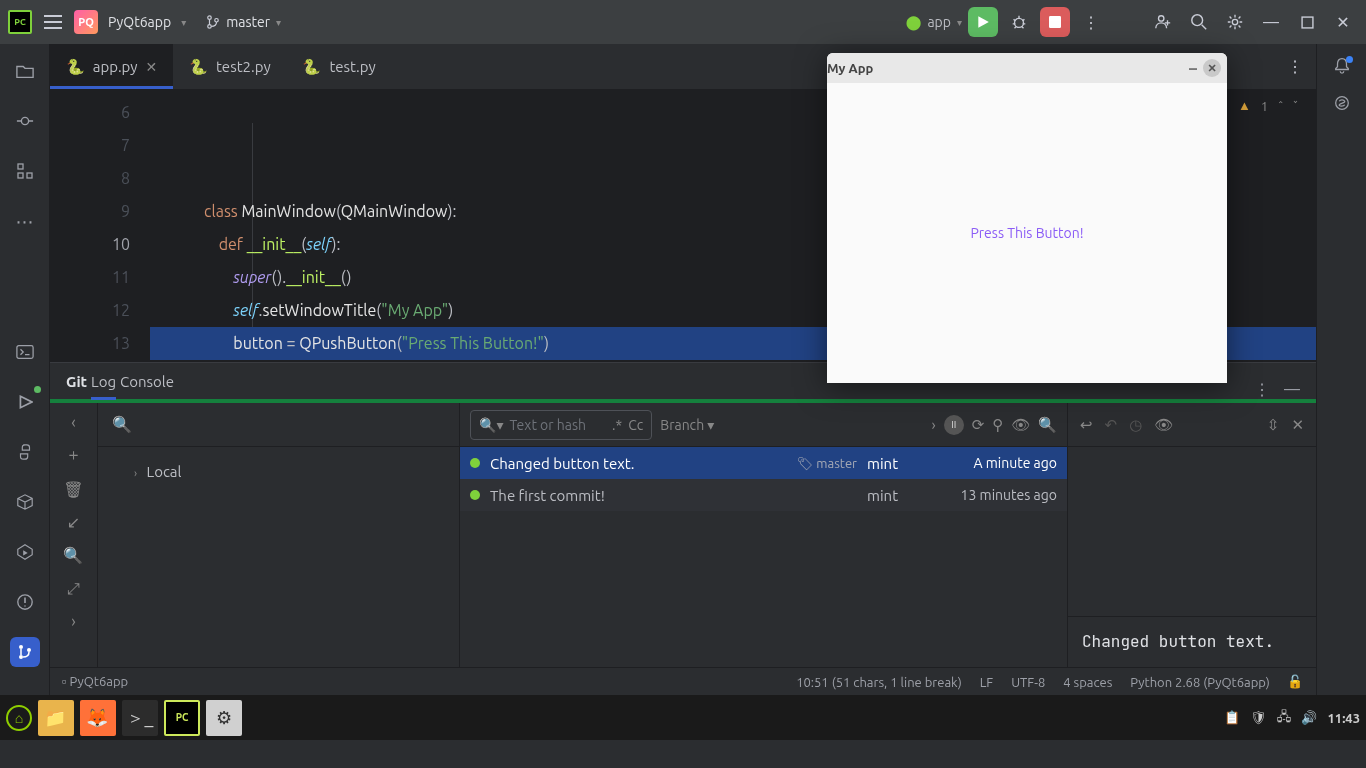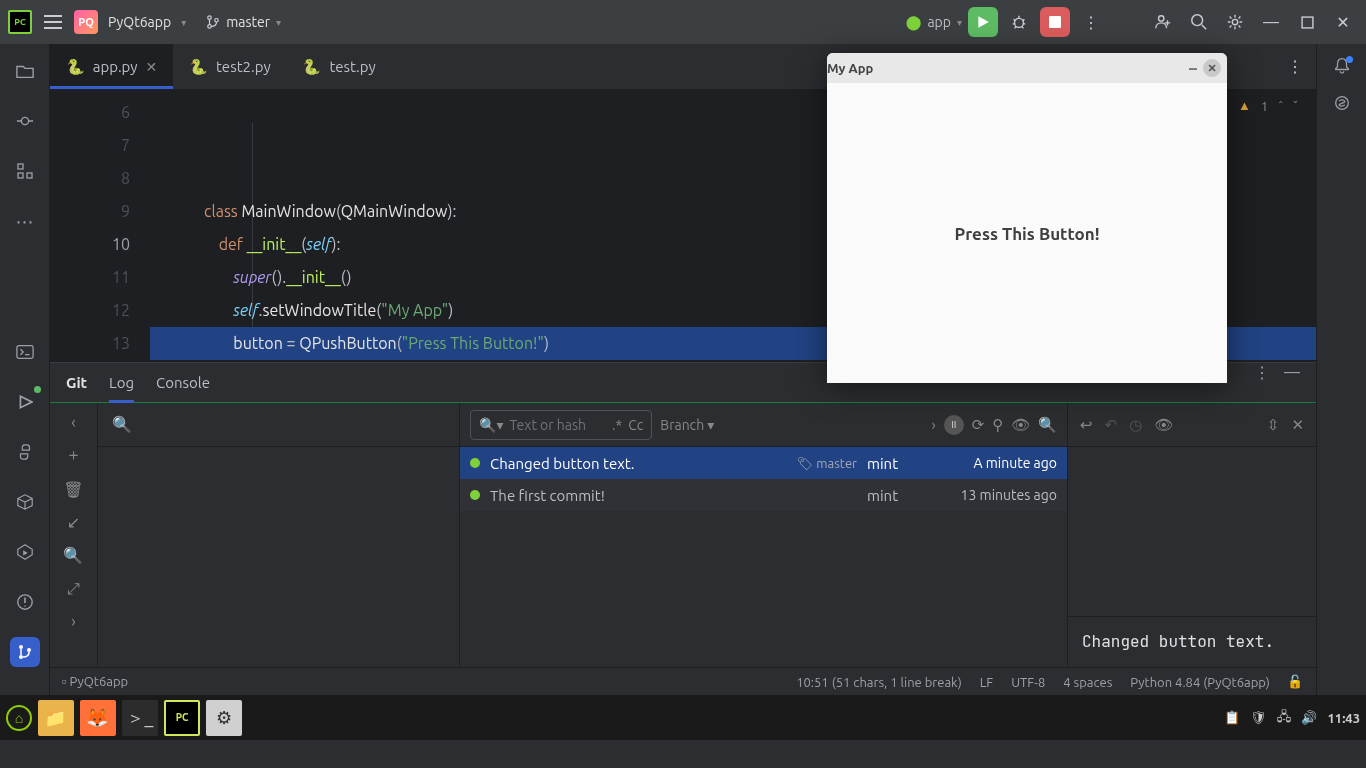--- a/index.html
+++ b/index.html
@@ -41,21 +41,21 @@
 .fn { color:#b09cf0; font-style:italic; }
 .mag { color:#bef264; }
 .sf { color:#7dd3fc;font-style:italic; }
 .str { color:#6aab73; }
 .cls { color:#e5e5e5; }
 .op { color:#bcbec4; }
 .insp-bar { position:absolute; top:8px; right:18px; display:flex; align-items:center; gap:10px; font-size:13px; color:#888; }
 .warn-ico { color:#d9a23b; }
 
 .git-panel { height:305px; border-top:1px solid #393b40; display:flex; flex-direction:column; background:#2b2d30; }
-.git-tabs { height:40px; display:flex; align-items:flex-start; gap:22px; padding:0 16px; border-bottom:1px solid #15803d; position:relative; }
+.git-tabs { height:40px; display:flex; align-items:flex-end; gap:4px; padding:0 16px; border-bottom:4px solid #15803d; position:relative; }
 .git-tabs .gtab { font-size:15px; color:#bcbec4; position:relative; height:100%; display:flex; align-items:center; }
 .git-tabs .gtab.bold { font-weight:600; color:#dfe1e5; }
 .git-tabs .gtab.active::after { content:""; position:absolute; left:0; right:0; bottom:-1px; height:3px; background:#375fcb; }
 .git-tabs .right { margin-left:auto; display:flex; gap:14px; color:#9da0a8; font-size:16px; }
 
 .git-body { flex:1; display:flex; }
 .git-left-tools { width:48px; display:flex; flex-direction:column; align-items:center; padding-top:10px; gap:14px; color:#888; font-size:16px; border-right:1px solid #1e1f22; }
 .git-center { flex:1; display:flex; }
 .git-branches { width:362px; border-right:1px solid #1e1f22; display:flex; flex-direction:column; }
 .git-search-row { height:44px; display:flex; align-items:center; padding:0 14px; color:#888; font-size:16px; border-bottom:1px solid #1e1f22; }
@@ -101,21 +101,21 @@
 .taskbar .spacer { flex:1; }
 .taskbar .tray { display:flex; align-items:center; gap:10px; color:#ccc; font-size:13px; }
 
 
 .app-window { position:absolute; left:827px; top:53px; width:400px; height:330px; background:#fafafa; border-radius:6px 6px 0 0; box-shadow:0 4px 30px rgba(0,0,0,.5); z-index:50; display:flex; flex-direction:column; }
 .app-window .titleb { height:30px; background:#e8e8e8; border-radius:6px 6px 0 0; display:flex; align-items:center; justify-content:flex-start; position:relative; font-size:13px; color:#444; font-weight:600; }
 .app-window .titleb .wbtn { position:absolute; right:6px; display:flex; gap:4px; }
 .app-window .titleb .wbtn span { width:18px; height:18px; border-radius:50%; background:#c9c9c9; display:flex; align-items:center; justify-content:center; font-size:11px; color:#555; }
 .app-window .titleb .min { position:absolute; right:30px; color:#777; font-size:16px; }
 .app-window .body { flex:1; display:flex; align-items:center; justify-content:center; }
-.app-window .body button { background:#fafafa; border:none; font-size:17px; color:#404040;font-weight:bold; }
+.app-window .body button { background:#fafafa; border:none; font-size:14px; color:#8b5cf6; }
 
 svg { display:block; }
 </style>
 </head>
 <body>
 
 <div class="titlebar">
   <div class="pc-icon">PC</div>
   <div class="icon-btn">
     <svg width="18" height="14" viewBox="0 0 18 14">
@@ -317,20 +317,24 @@
             <span>🔍</span>
             <span>⤢</span>
             <span>›</span>
           </div>
           <div class="git-center">
             <div class="git-branches">
               <div class="git-search-row">
                   <span>🔍</span>
                 </div>
               <div class="branch-list">
+                <div class="bitem">
+                  <span class="expander">›</span>
+                  <span>Local</span>
+                </div>
               </div>
             </div>
 
             <div class="git-commits">
               <div class="git-filter-row">
                 <div class="search-box">
                   <span>🔍▾</span>
                   <span style="color:#6f737a" textcontent="Text or hash">Text or hash</span>
                   <span style="width:14px"></span>
                   <span>.*</span>
@@ -379,21 +383,21 @@
       </div>
     </div>
 
     <div class="status-bar">
       <span>▫ <span>PyQt6app</span></span>
       <div class="spacer"></div>
       <span>10:51 (51 chars, 1 line break)</span>
       <span>LF</span>
       <span>UTF-8</span>
       <span>4 spaces</span>
-      <span>Python 4.84 (PyQt6app)</span>
+      <span>Python 2.68 (PyQt6app)</span>
       <span>🔓</span>
     </div>
   </div>
 
   <div class="right-rail">
     <div class="ico bell">
       <svg width="18" height="18" viewBox="0 0 20 20">
           <path d="M10 3c3 0 5 2 5 6v3l2 2v1H3v-1l2-2V9c0-4 2-6 5-6zM8 17c0 1 1 2 2 2s2-1 2-2" fill="none" stroke="#9da0a8" stroke-width="1.4"></path>
         </svg>
     </div>

